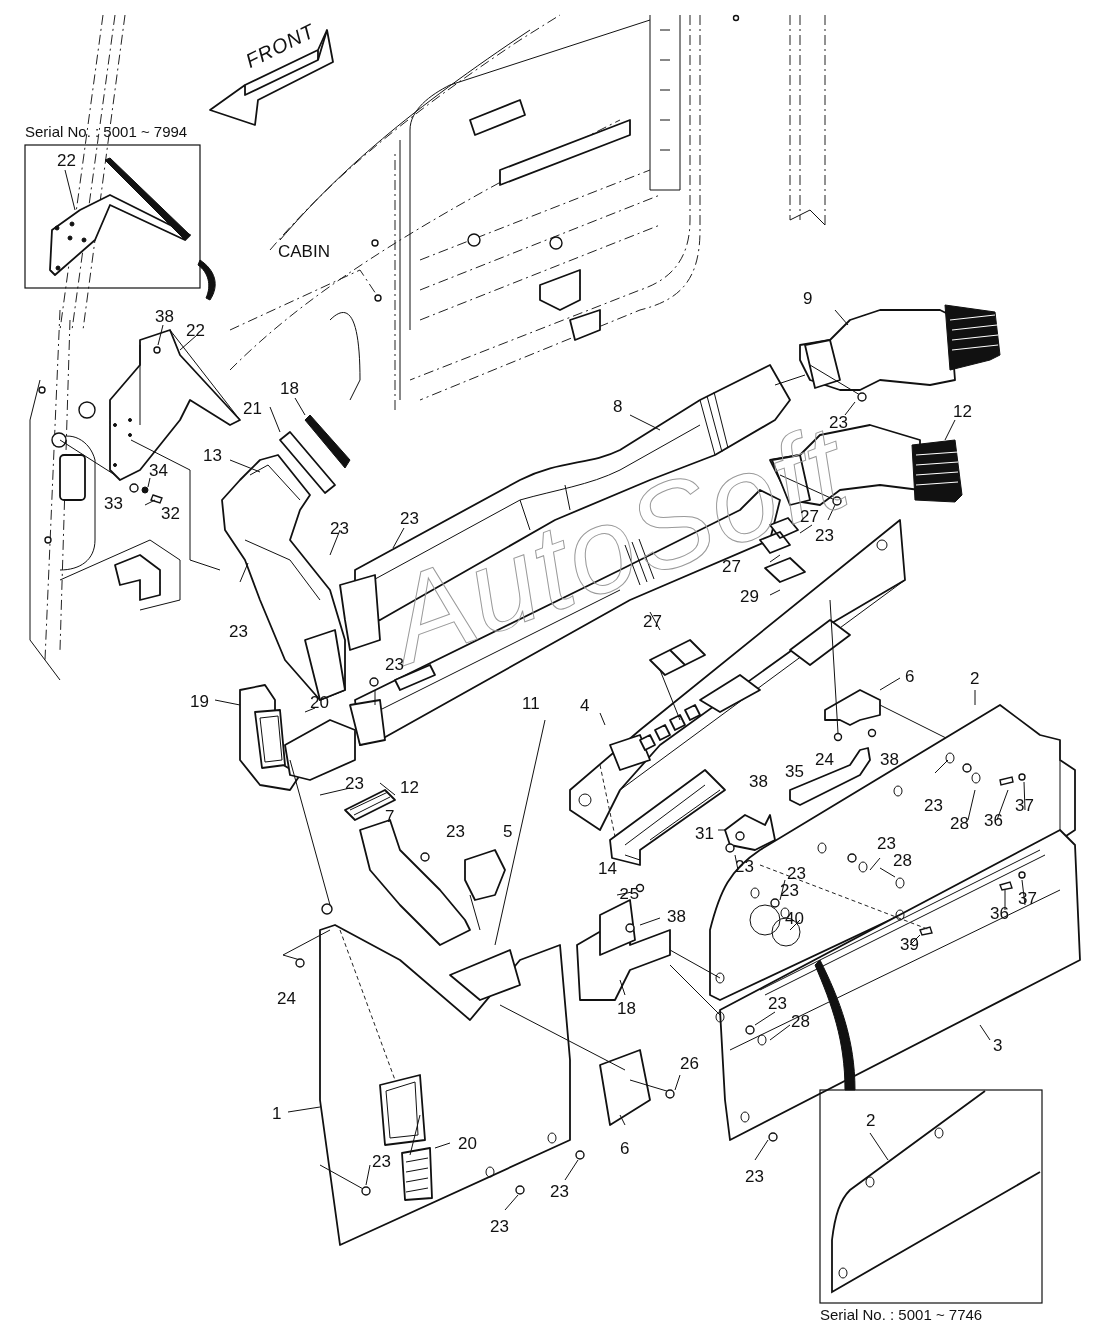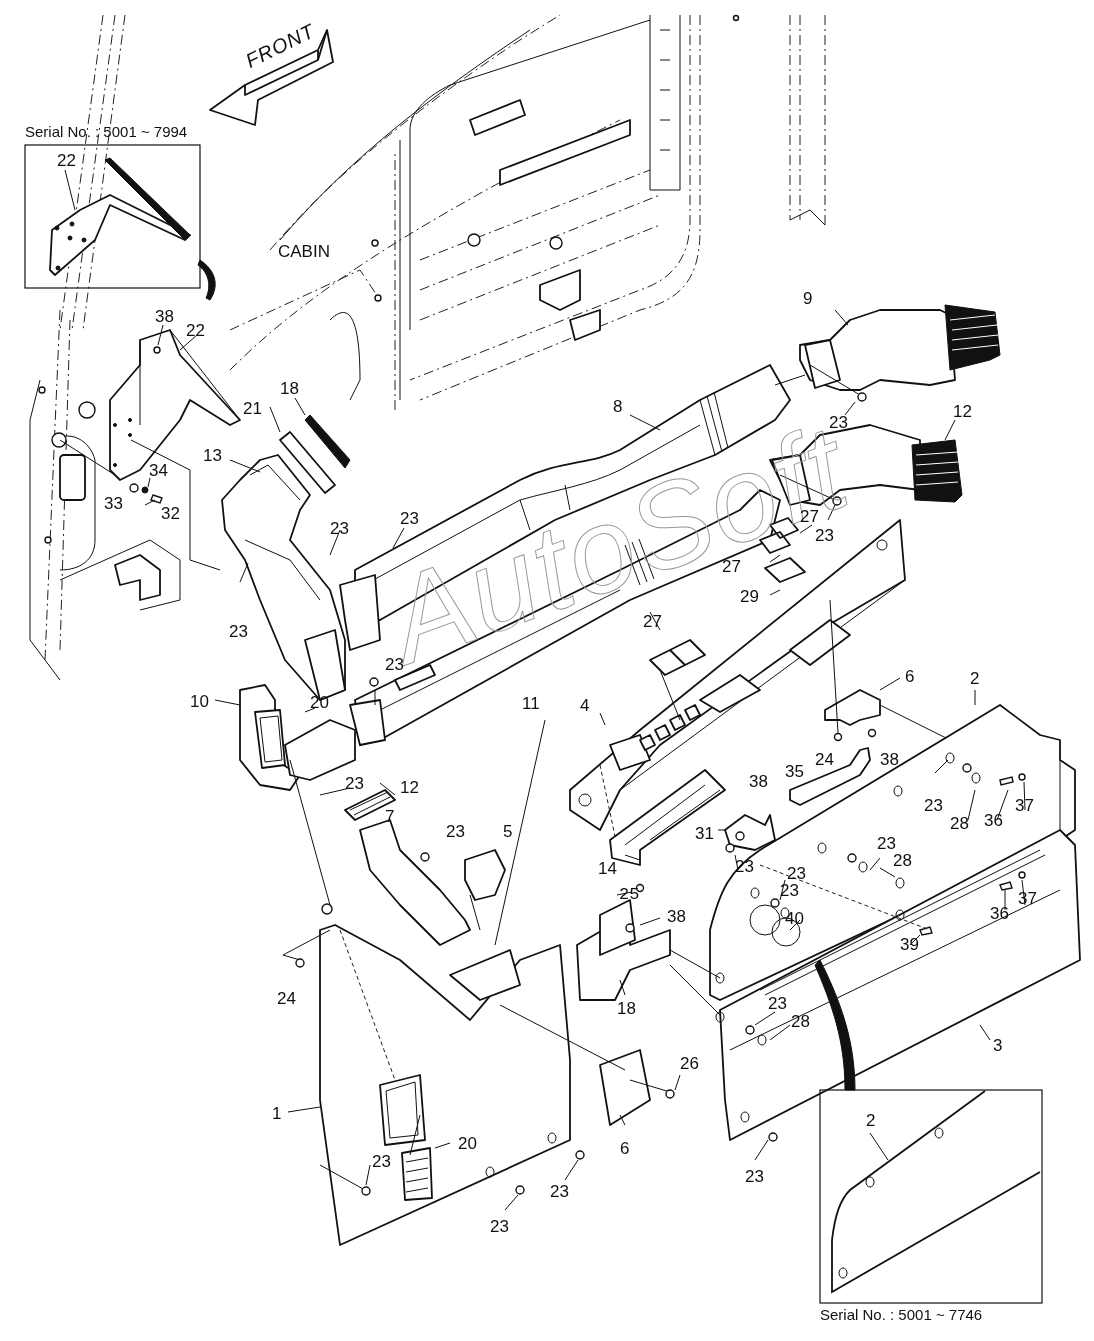--- a/index.html
+++ b/index.html
@@ -355,21 +355,21 @@
 <div class="lbl" style="left:104px;top:495px;">33</div>
 <div class="lbl" style="left:125px;top:505px;margin-left:36px;">32</div>
 <div class="lbl" style="left:400px;top:510px;">23</div>
 <div class="lbl" style="left:330px;top:520px;">23</div>
 <div class="lbl" style="left:229px;top:623px;">23</div>
 <div class="lbl" style="left:800px;top:508px;">27</div>
 <div class="lbl" style="left:722px;top:558px;">27</div>
 <div class="lbl" style="left:740px;top:588px;text-align:center;">29</div>
 <div class="lbl" style="left:643px;top:613px;">27</div>
 <div class="lbl" style="left:385px;top:656px;">23</div>
-<div class="lbl" style="left:190px;top:693px;">10</div>
+<div class="lbl" style="left:190px;top:693px;">19</div>
 <div class="lbl" style="left:310px;top:694px;">20</div>
 <div class="lbl" style="left:522px;top:695px;">11</div>
 <div class="lbl" style="left:580px;top:697px;">4</div>
 <div class="lbl" style="left:905px;top:668px;">6</div>
 <div class="lbl" style="left:970px;top:670px;">2</div>
 <div class="lbl" style="left:345px;top:775px;">23</div>
 <div class="lbl" style="left:400px;top:779px;">12</div>
 <div class="lbl" style="left:815px;top:751px;">24</div>
 <div class="lbl" style="left:880px;top:751px;">38</div>
 <div class="lbl" style="left:785px;top:763px;">35</div>

